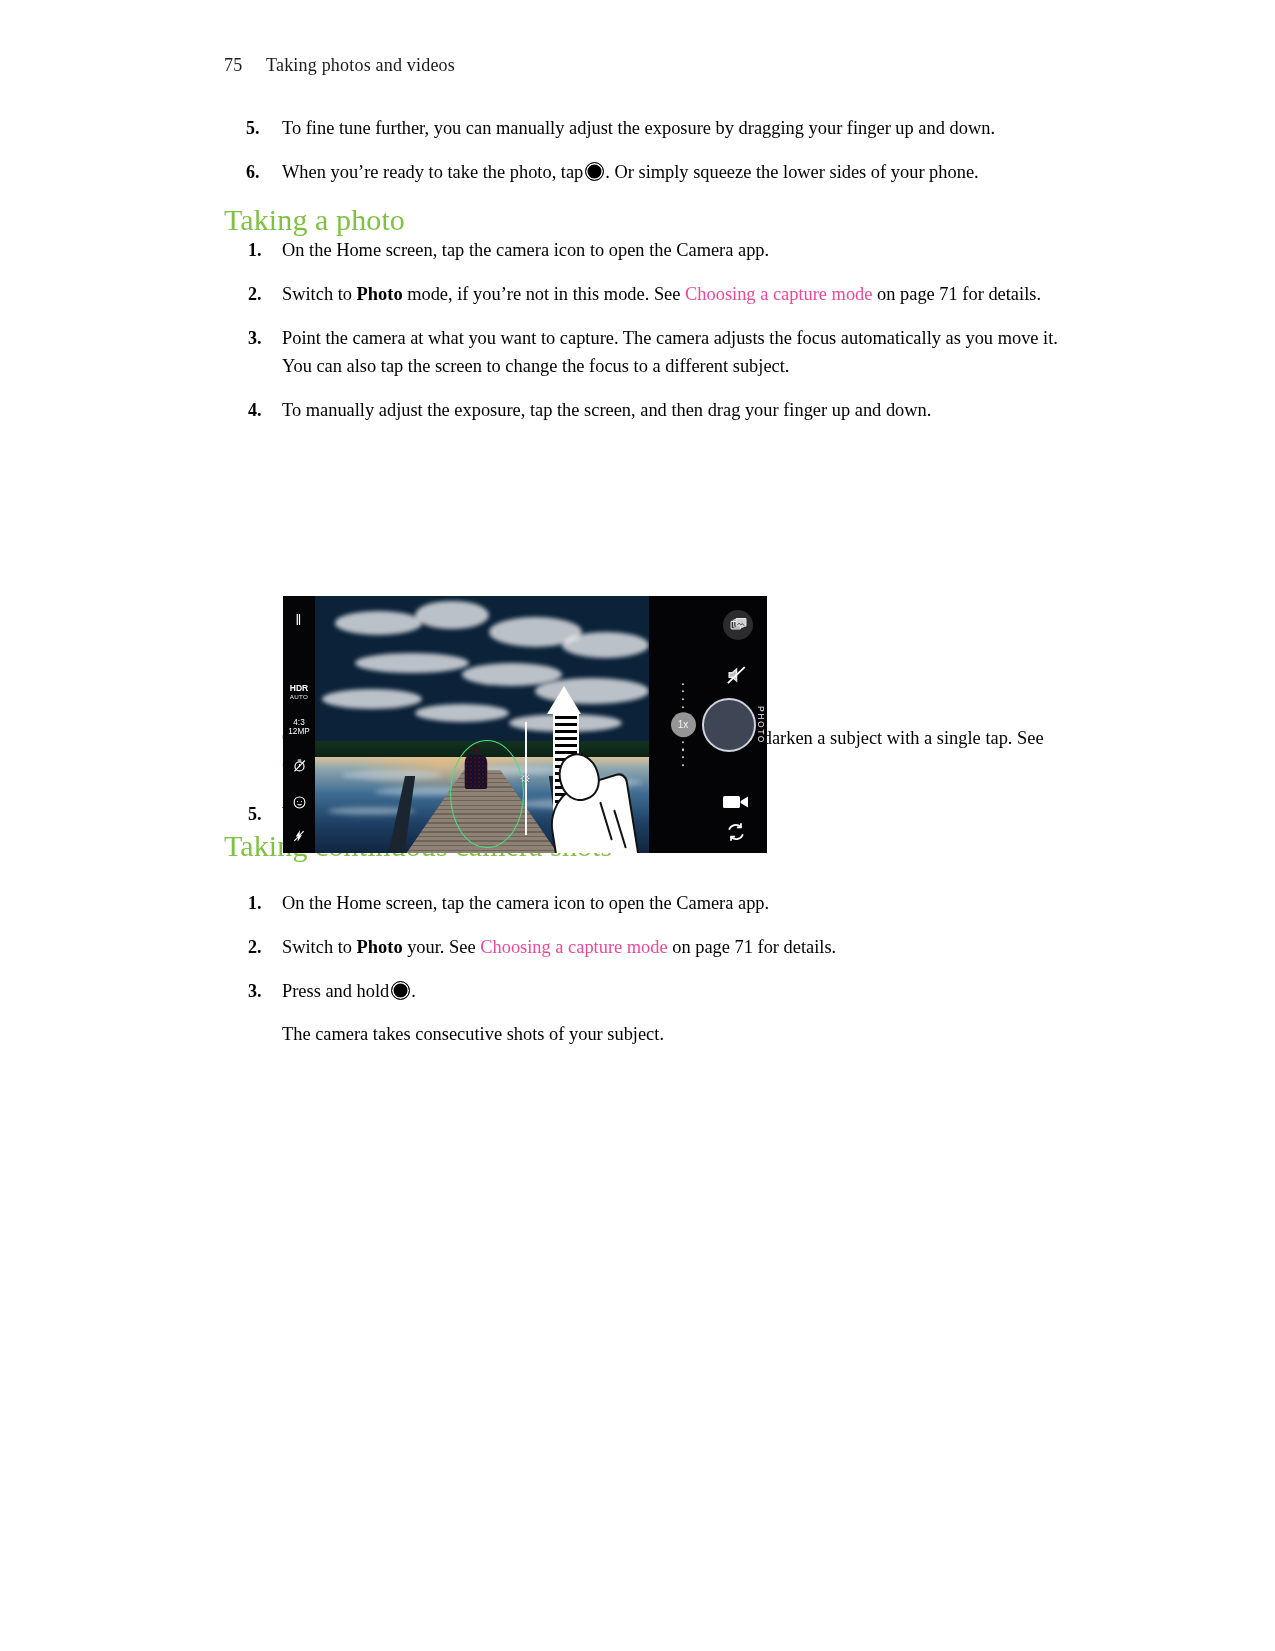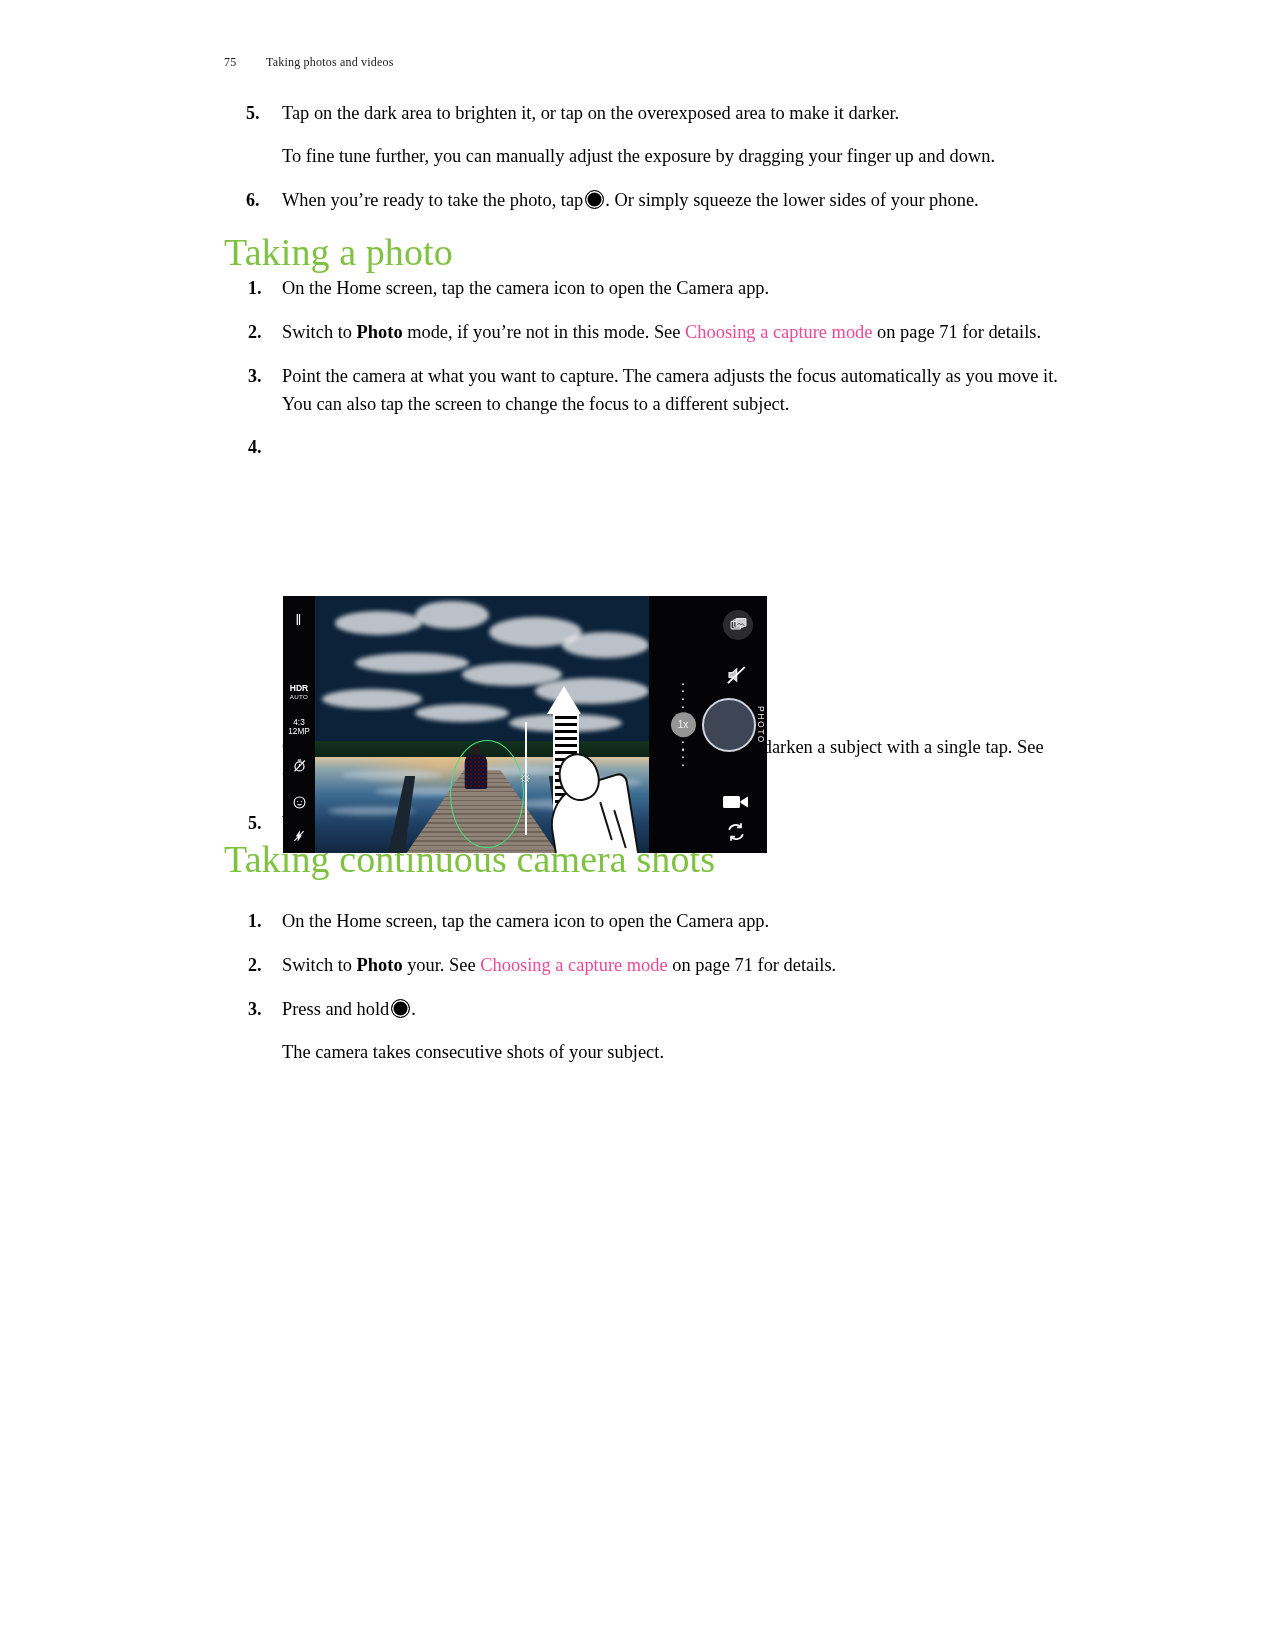--- a/index.html
+++ b/index.html
@@ -21,21 +21,21 @@
     height: 1651px;
     box-sizing: border-box;
     padding: 0;
   }
 
   
   .header {
     position: absolute;
     left: 224px;
     top: 55px;
-    font-size: 12px;
+    font-size: 18px;
     letter-spacing: .2px;
     color: #1a1a1a;
     white-space: nowrap;
   }
   .header .pagenum {
     display: inline-block;
     width: 42px;
   }
 
   
@@ -75,21 +75,21 @@
   .sub-para {
     margin-top: 15px;
     font-size: 18.4px;
     line-height: 1.52;
   }
 
   
   h2.section {
     color: #7fc241;
     font-weight: normal;
-    font-size: 38px;
+    font-size: 30px;
     line-height: 1.15;
     margin: 0;
     letter-spacing: .1px;
     font-family: "Liberation Serif", "DejaVu Serif", serif;
   }
   .h-taking-photo { margin-top: 48px; margin-bottom: 46px; }
   .h-continuous   { margin-top: 52px; margin-bottom: 34px; }
 
   .body-para {
     font-size: 18.4px;
@@ -361,21 +361,20 @@
 
   <div class="header">
     <span class="pagenum">75</span><span>Taking photos and videos</span>
   </div>
 
   <div class="content">
 
     <ol class="steps">
       <li>
         <span class="num">5.</span>
-        <span>Tap on the dark area to brighten it, or tap on the overexposed area to make it darker.</span>
         <div class="sub-para">To fine tune further, you can manually adjust the exposure by dragging your finger up and down.</div>
       </li>
       <li>
         <span class="num">6.</span>
         <span>When you’re ready to take the photo, tap</span><span class="shutter-inline"></span><span>. Or simply squeeze the lower sides of your phone.</span>
       </li>
     </ol>
 
     <h2 class="section h-taking-photo">Taking a photo</h2>
 
@@ -387,20 +386,21 @@
       <li>
         <span class="num">2.</span>
         <span>Switch to </span><span class="bold">Photo</span><span> mode, if you’re not in this mode. See </span><a href="#" class="xref">Choosing a capture mode</a><span> on page 71 for details.</span>
       </li>
       <li>
         <span class="num">3.</span>
         <span>Point the camera at what you want to capture. The camera adjusts the focus automatically as you move it. You can also tap the screen to change the focus to a different subject.</span>
       </li>
       <li style="margin-bottom:0;">
         <span class="num">4.</span>
+        <span>To manually adjust the exposure, tap the screen, and then drag your finger up and down.</span>
       </li>
     </ol>
 
     <div style="height:300px;"></div>
 
     <div class="body-para" style="margin-left:58px; margin-top:0;">
       <span>Or turn on </span><span class="bold">Touch autoexposure</span><span> so you can instantly brighten or darken a subject with a single tap. See </span><a href="#" class="xref">Quickly adjusting the exposure of your photos</a><span> on page 74.</span>
     </div>
 
     <ol class="steps indent2">

